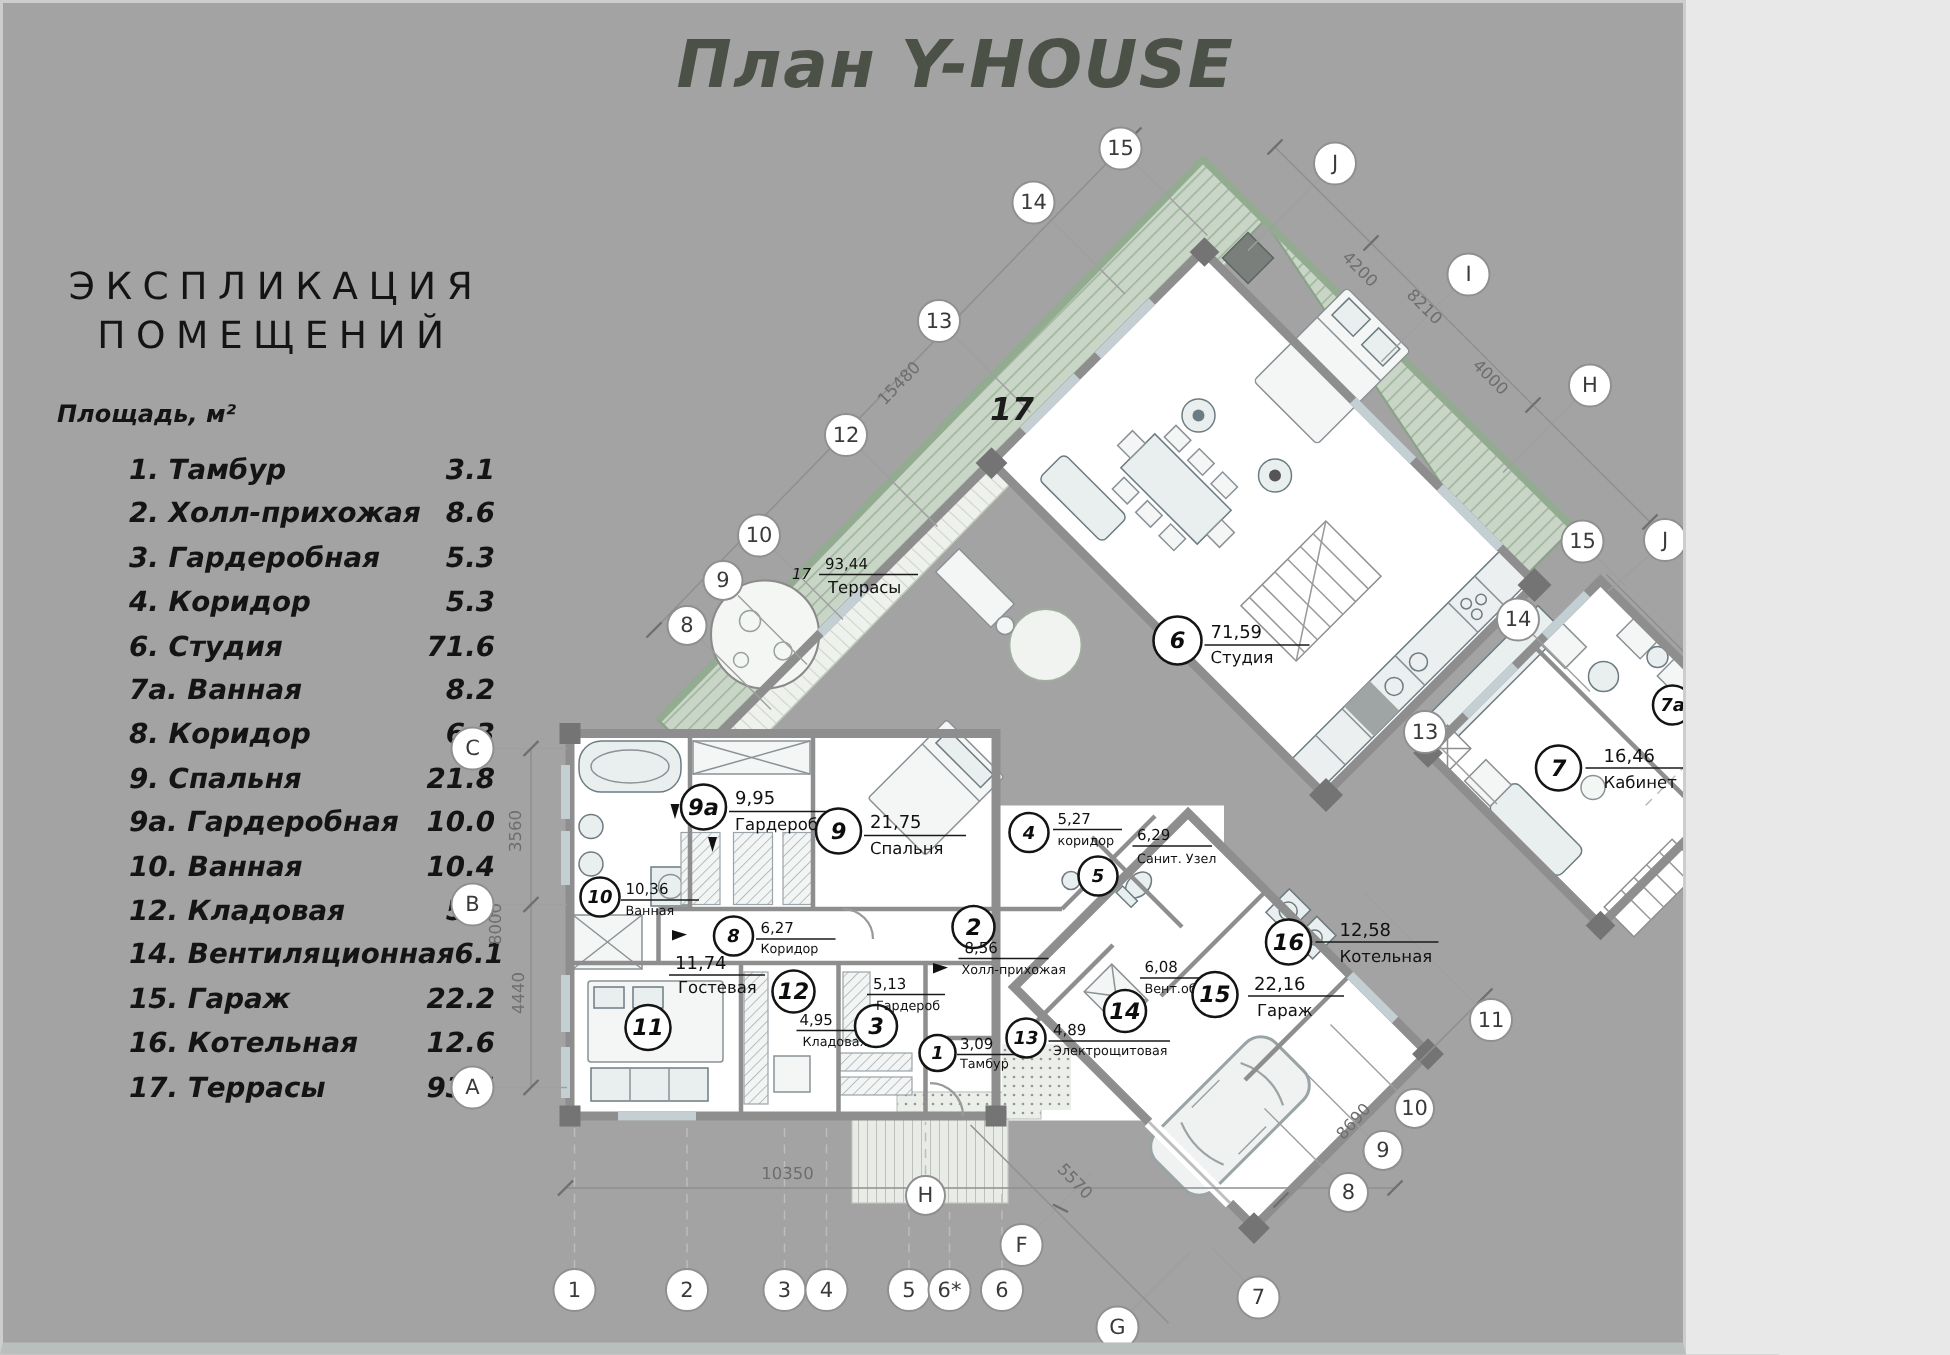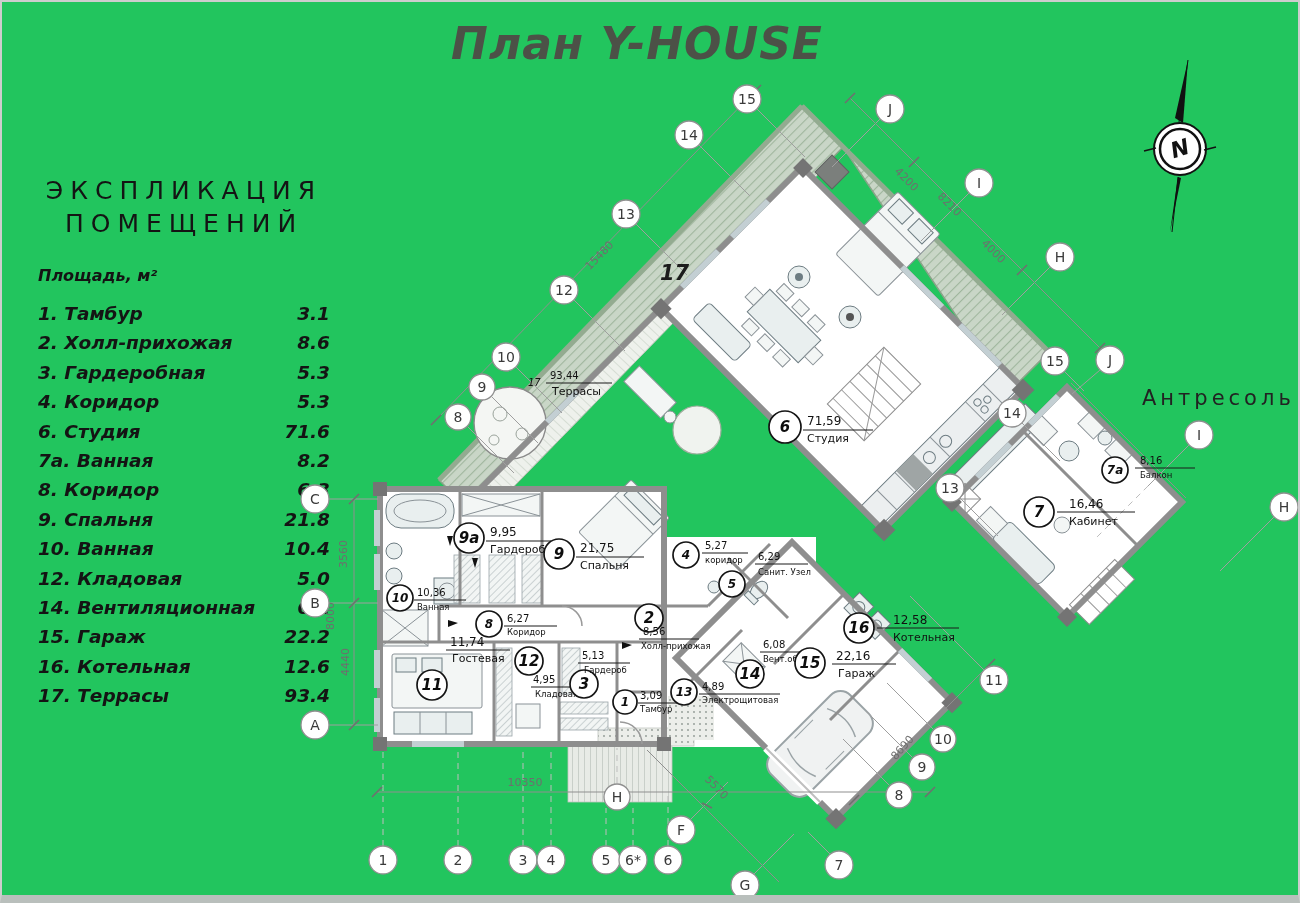--- a/index.html
+++ b/index.html
@@ -1,24 +1,24 @@
 <!DOCTYPE html>
 <html><head>
 <meta charset="utf-8">
 <style>
   html,body{margin:0;padding:0;background:#e8e8e8;}
-  .page{position:relative;width:1300px;height:903px;background:#22c55e;overflow:hidden;
+  .page{position:relative;width:1124px;height:903px;background:#a3a3a3;overflow:hidden;
         border:2px solid #cdcdcd;border-bottom:8px solid #b9bfbc;box-sizing:border-box;
         font-family:"DejaVu Sans",sans-serif;}
   .title{position:absolute;top:16px;left:420px;width:430px;text-align:center;
          font-style:italic;font-weight:bold;font-size:44px;letter-spacing:1px;color:#4c5147;}
   .legend{position:absolute;left:36px;top:172px;width:292px;color:#141414;}
   .legend-heading{font-size:25px;letter-spacing:7px;text-align:center;line-height:33px;font-weight:500;}
   .legend-colhead{margin-top:26px;text-align:left;font-style:italic;font-weight:bold;font-size:16px;}
-  .legend-rows{margin-top:14px;}
+  .legend-rows{margin-top:14px;margin-left:48px;}
   .lrow{display:flex;justify-content:space-between;font-style:italic;font-weight:bold;
         font-size:18.5px;line-height:29.4px;}
   .lname{white-space:nowrap;}
   .lval{width:78px;text-align:right;}
   .antresol{position:absolute;left:1140px;top:384px;width:140px;text-align:center;
             font-size:21px;letter-spacing:4px;color:#222;}
   svg{position:absolute;left:0;top:0;}
   svg text{font-family:"DejaVu Sans",sans-serif;}
   .wallx{stroke:#8e8e8e;stroke-width:6;fill:none;stroke-linejoin:miter;}
   .walli{stroke:#8e8e8e;stroke-width:3;fill:none;}
@@ -85,20 +85,24 @@
         </div>
       <div class="lrow">
           <span class="lname">8. Коридор</span>
           <span class="lval">6.3</span>
         </div>
       <div class="lrow">
           <span class="lname">9. Спальня</span>
           <span class="lval">21.8</span>
         </div>
       <div class="lrow">
+          <span class="lname">9а. Гардеробная</span>
+          <span class="lval">10.0</span>
+        </div>
+      <div class="lrow">
           <span class="lname">10. Ванная</span>
           <span class="lval">10.4</span>
         </div>
       <div class="lrow">
           <span class="lname">12. Кладовая</span>
           <span class="lval">5.0</span>
         </div>
       <div class="lrow">
           <span class="lname">14. Вентиляционная</span>
           <span class="lval">6.1</span>

